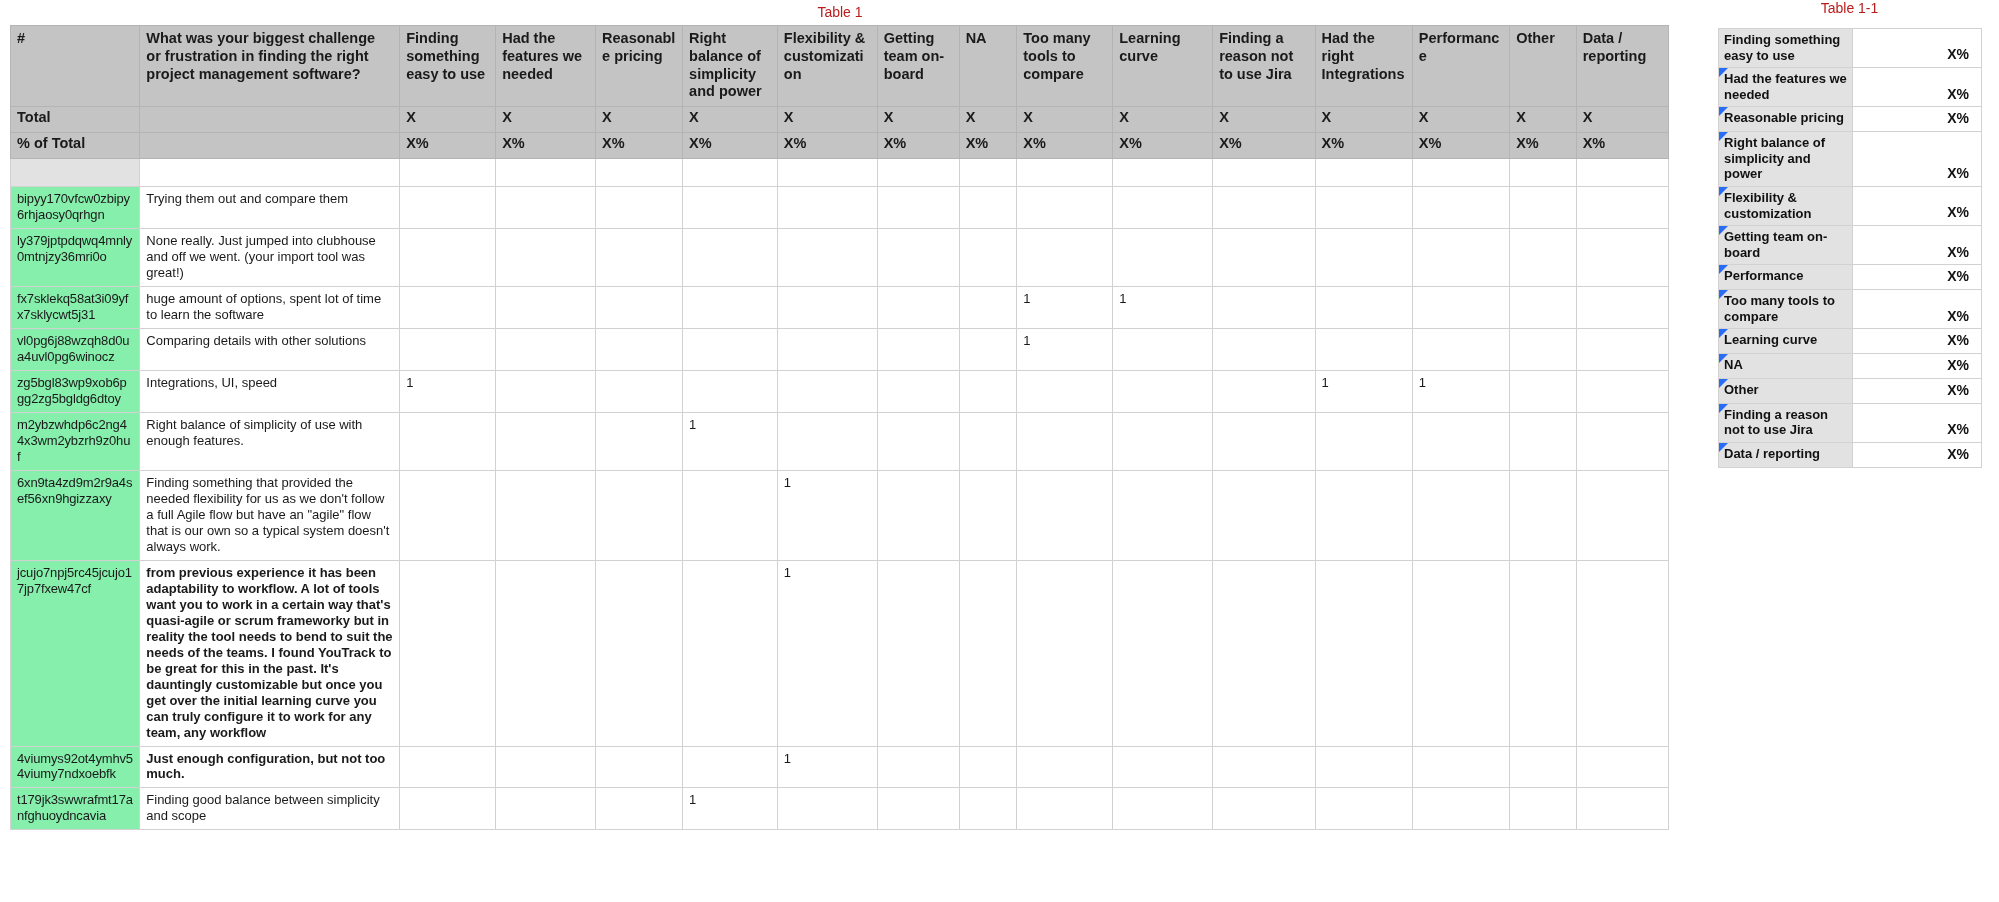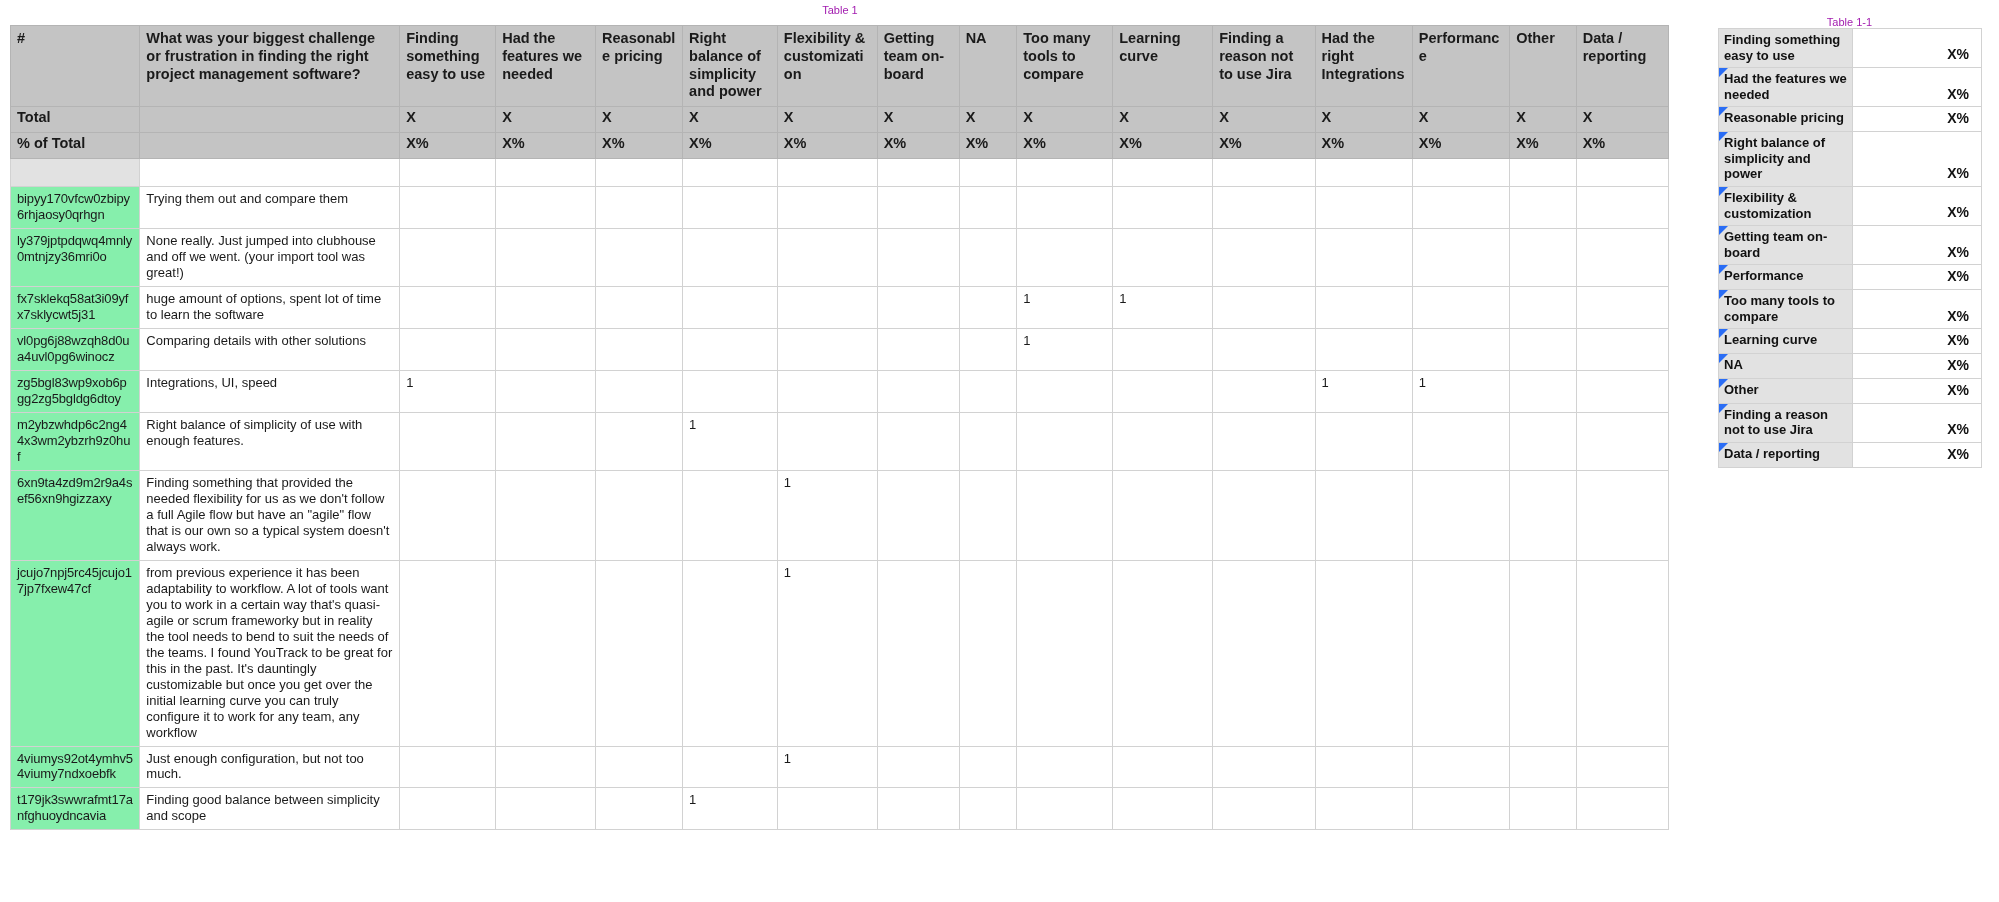--- a/index.html
+++ b/index.html
@@ -8,28 +8,28 @@
     width: 1999px; height: 902px;
     background: #ffffff;
     font-family: "Liberation Sans", sans-serif;
     overflow: hidden;
   }
   .page { position: relative; width: 1999px; height: 902px; }
 
   
   .tbl-title {
     position: absolute;
-    font-size: 11px;
-    color: #a21caf;
+    font-size: 14px;
+    color: #b91c1c;
     font-weight: 400;
     text-align: center;
     white-space: nowrap;
   }
   #title-main { left: 0; top: 4px; width: 1680px; }
-  #title-side { left: 1700px; top: 16px; width: 299px; }
+  #title-side { left: 1700px; top: 0; width: 299px; }
 
   
   #main-wrap {
     position: absolute;
     left: 10px; top: 25px;
     width: 1659px;
   }
   table.grid {
     border-collapse: collapse;
     table-layout: fixed;
@@ -63,21 +63,21 @@
   td.idcell {
     background: #86efac;
     font-weight: bold;
     font-size: 13px;
     line-height: 1.22;
     letter-spacing: -0.15px;
     word-break: break-all;
     border-color: #cfcfcf;
   }
   td.qcell { background: #ffffff; font-size: 13px; }
-  td.qcell.bold { font-weight: normal; margin-top: 26px; }
+  td.qcell.bold { font-weight: bold; margin-top: 26px; }
   td.mark { background: #ffffff; text-align: left; font-size: 13px; }
 
   
 
   
   #side-wrap {
     position: absolute;
     left: 1718px; top: 28px;
     width: 264px;
   }

